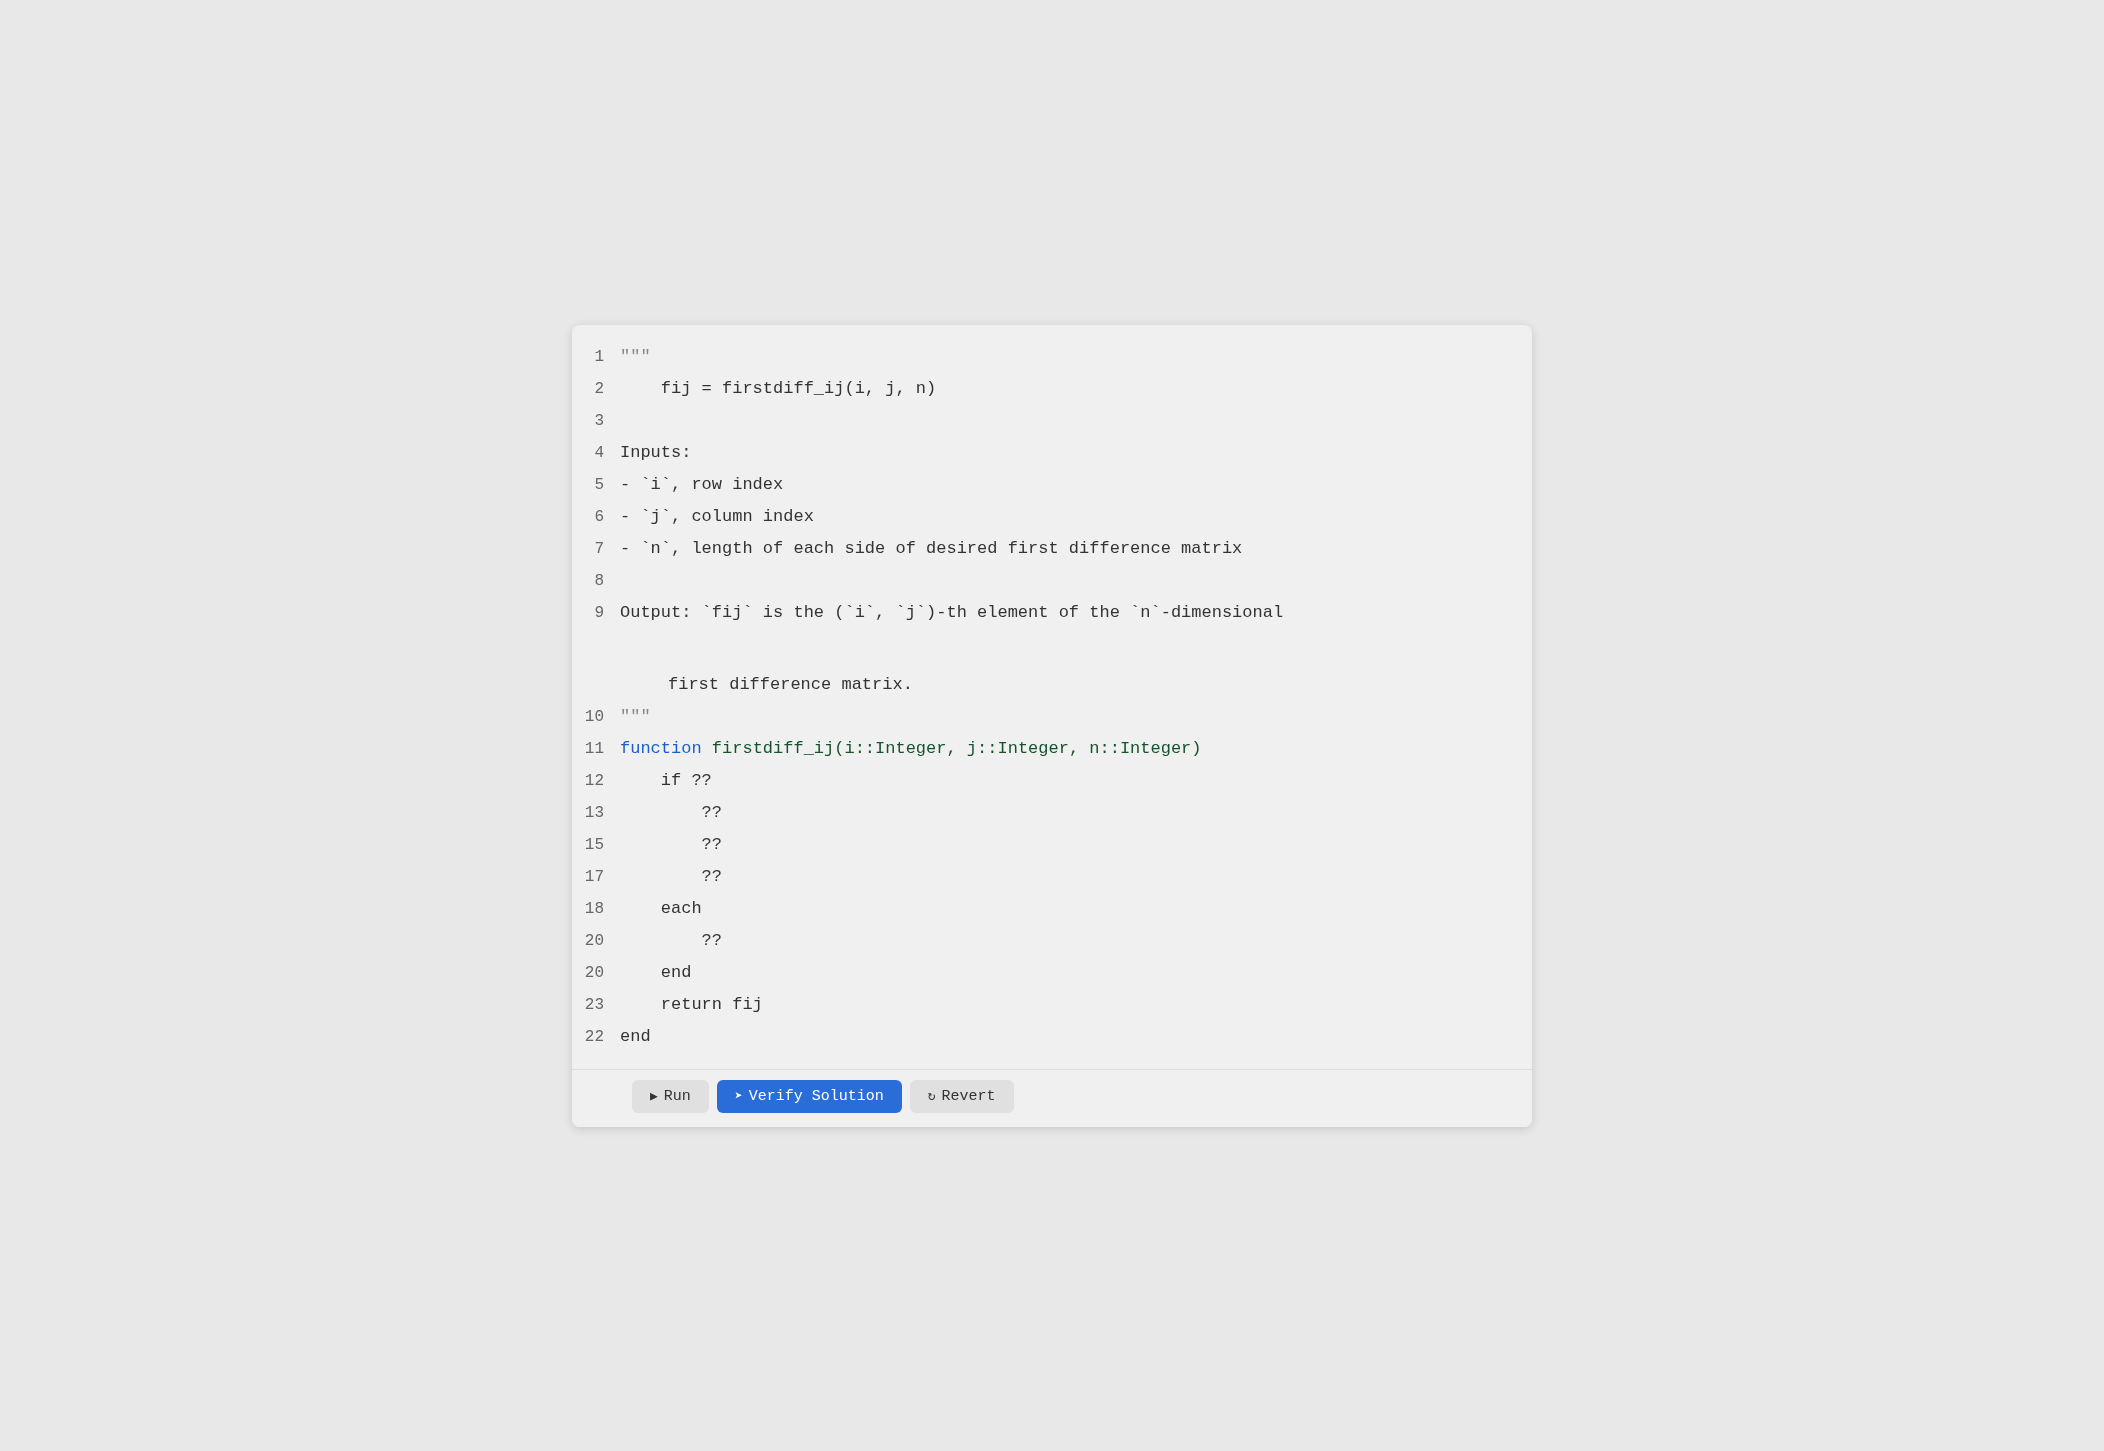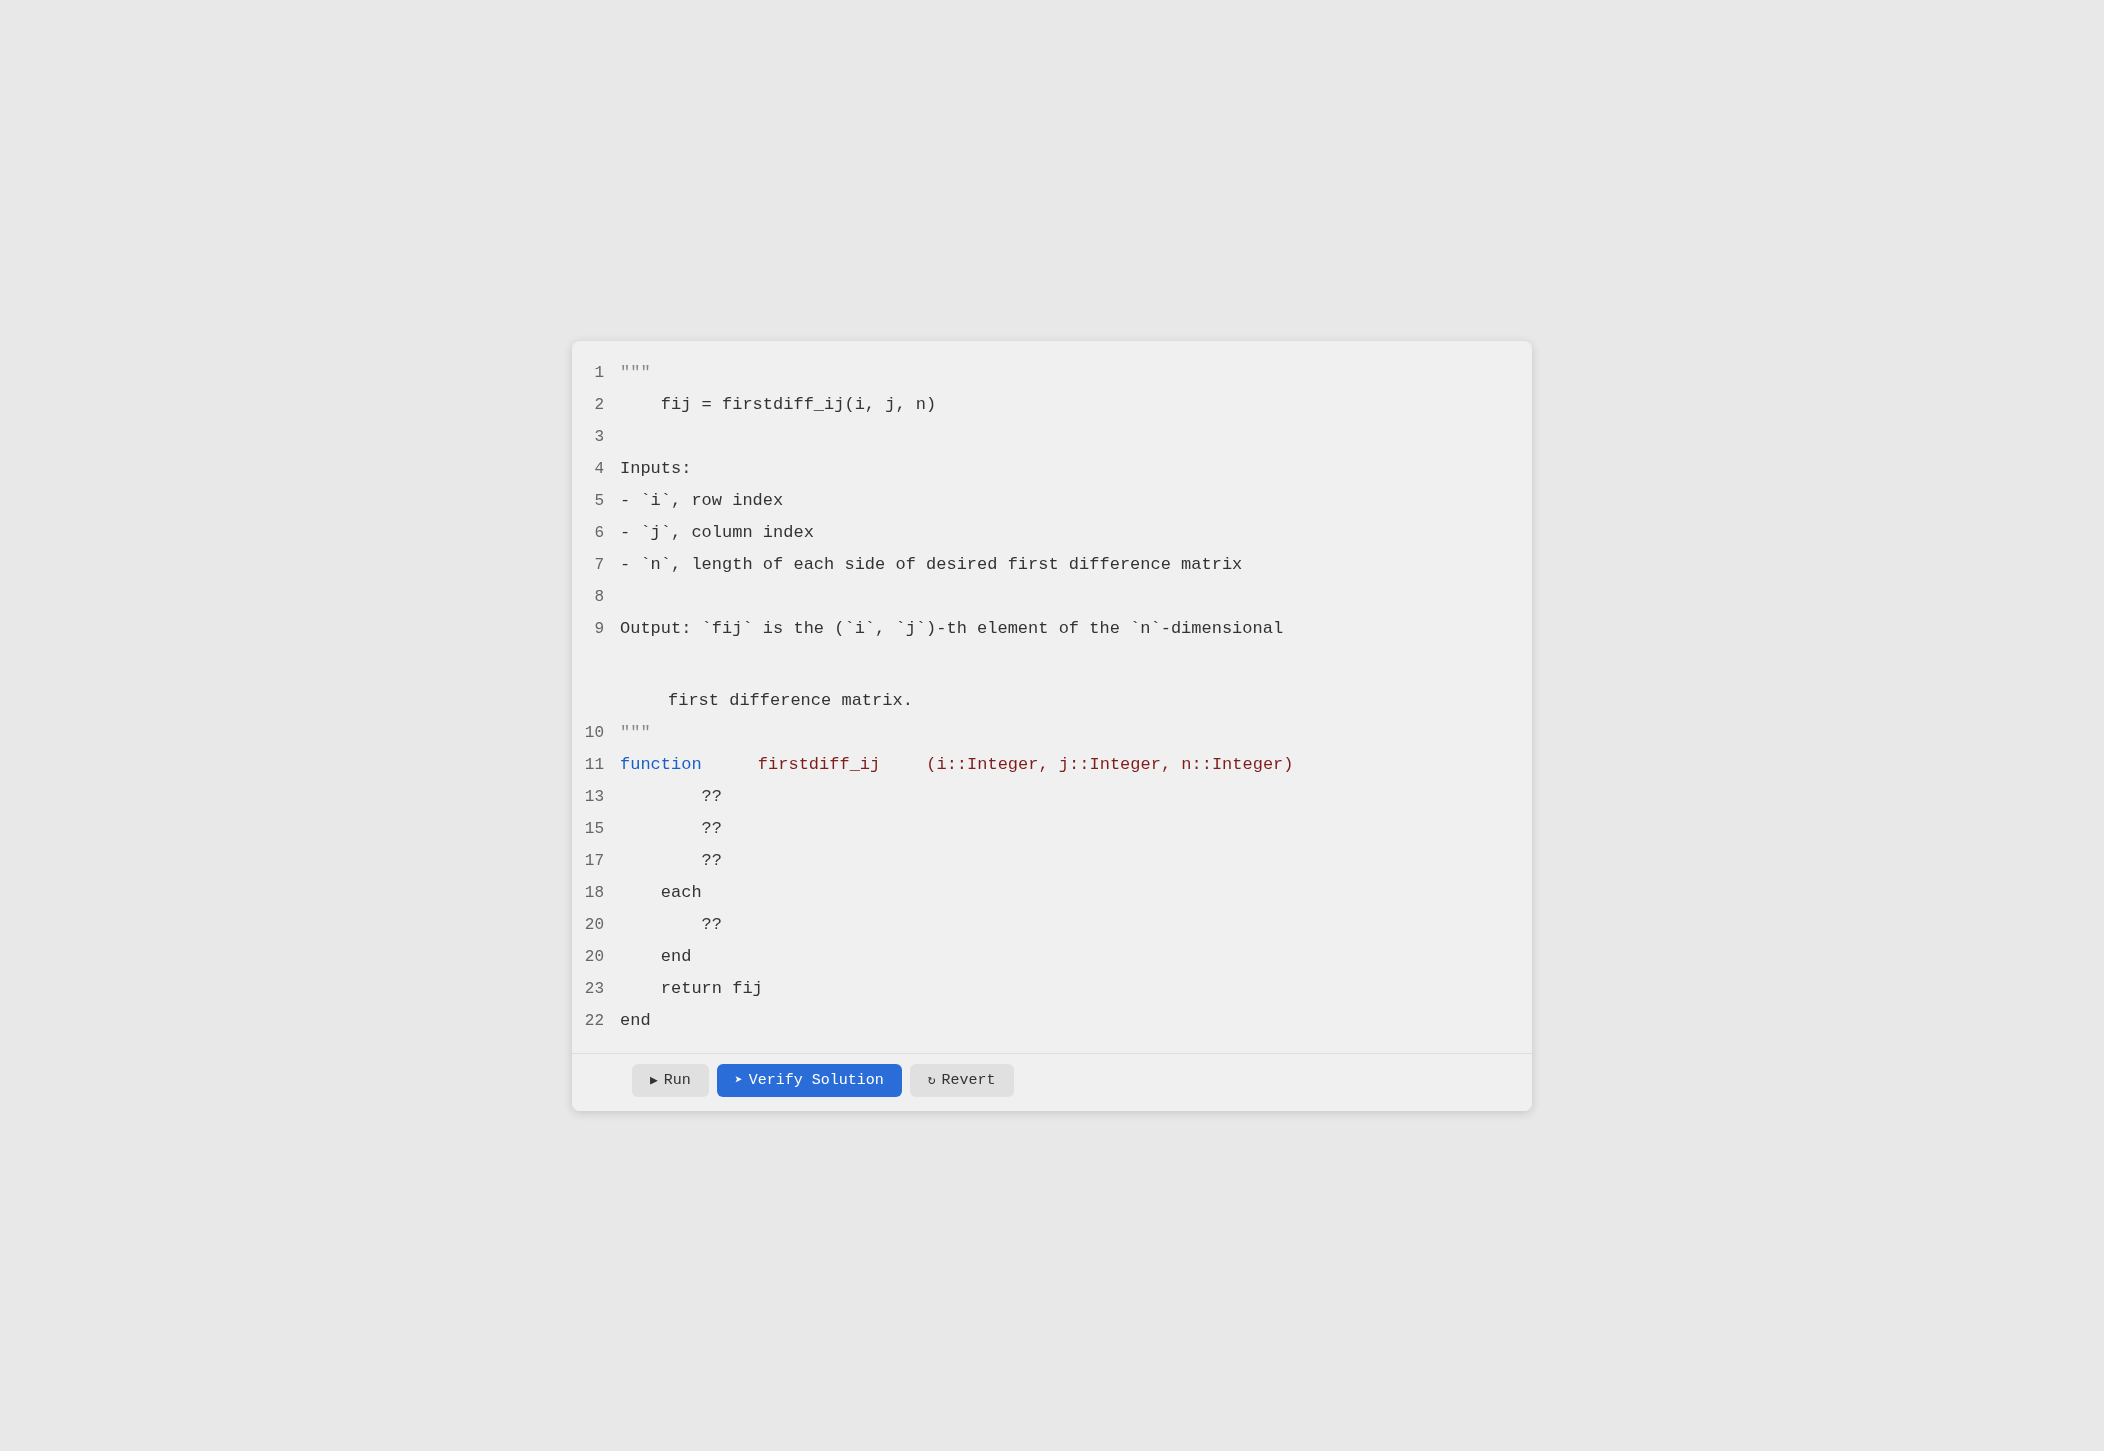--- a/index.html
+++ b/index.html
@@ -58,22 +58,21 @@
       white-space: pre;
       font-size: 17px;
     }
 
     .line-content.continuation {
       padding-left: 48px;
       margin-top: 40px;
     }
 
     .blue {
-      color: #7f1d1d;
-      margin-left: 46px;
+      color: #14532d;
     }
 
     .keyword {
       color: #1a5fc8;
       font-weight: normal;
     }
 
     .string-literal {
       color: #888;
     }
@@ -177,20 +176,24 @@
     <div class="code-line">
       <span class="line-number">10</span>
       <span class="line-content"><span class="string-literal">"""</span></span>
     </div>
 
     <div class="code-line">
       <span class="line-number">11</span>
       <span class="line-content"><span class="keyword">function </span><span class="blue">firstdiff_ij</span><span class="blue">(i::Integer, j::Integer, n::Integer)</span></span>
     </div>
 
+    <div class="code-line">
+      <span class="line-number">12</span>
+      <span class="line-content">    if ??</span>
+    </div>
 
     <div class="code-line">
       <span class="line-number">13</span>
       <span class="line-content">        ??</span>
     </div>
 
 
     <div class="code-line">
       <span class="line-number">15</span>
       <span class="line-content">        ??</span>

